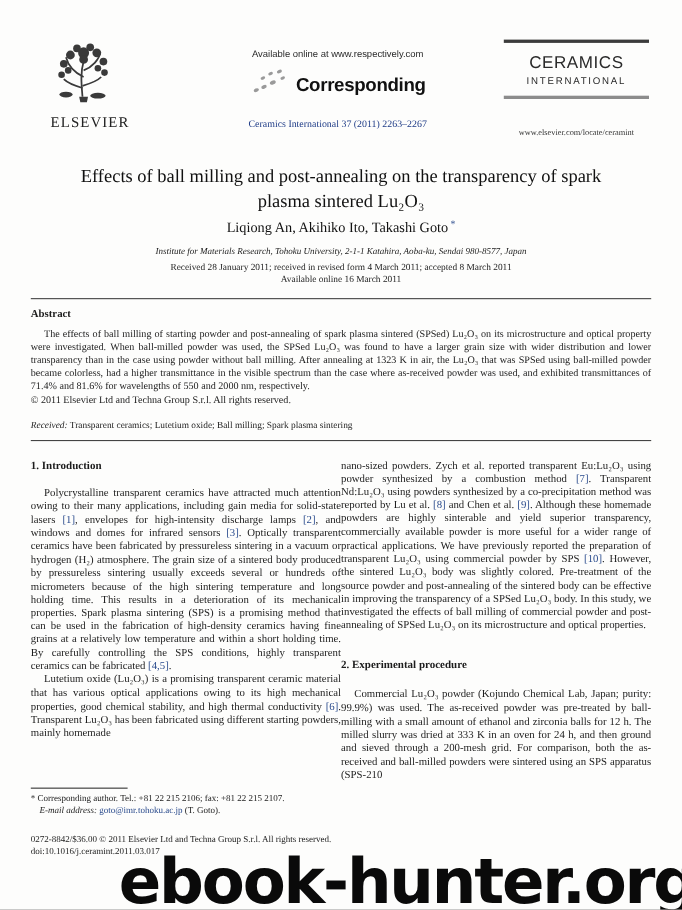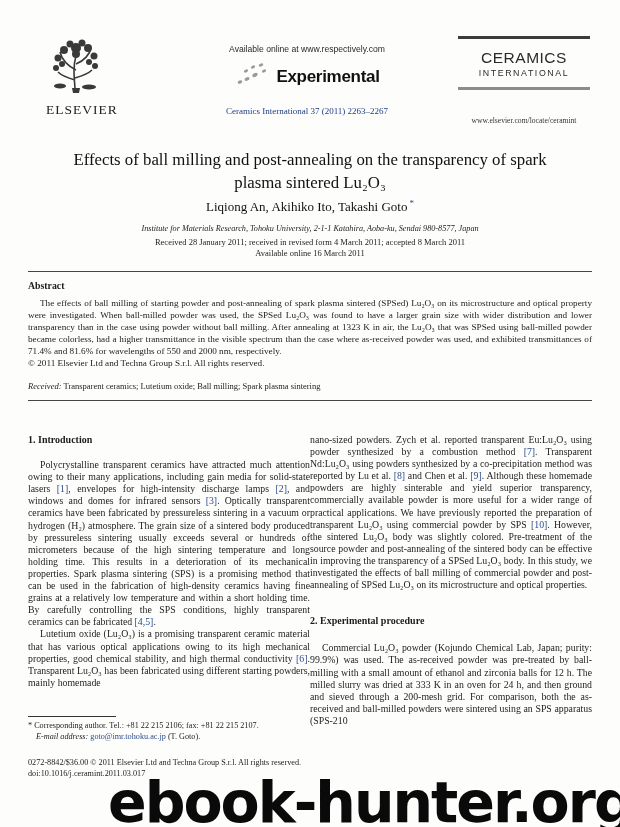--- a/index.html
+++ b/index.html
@@ -38,21 +38,21 @@
   
   .rule { position:absolute; left:28px; right:28px; border-top:1px solid #444; }
   .rule-1 { top:271px; }
   .rule-2 { top:400px; }
   .abs-head { position:absolute; top:280px; left:28px; font-size:9.8px; font-weight:bold; }
   .abs-text { position:absolute; top:297px; left:28px; right:28px; font-size:9.2px; line-height:12px; text-align:justify; text-indent:12px; }
   .abs-copy { position:absolute; top:358px; left:28px; right:28px; font-size:9.2px; }
   .keywords { position:absolute; top:381px; left:28px; right:28px; font-size:8.5px; }
   .keywords .kw-label { font-style:italic; }
   
-  .columns { position:absolute; top:434px; left:28px; right:28px; display:flex; }
+  .columns { position:absolute; top:418px; left:28px; right:28px; display:flex; }
   .col { flex:1; font-size:9.8px; line-height:12.1px; text-align:justify; }
   .sec-head { font-weight:bold; font-size:10px; margin-bottom:13px; }
   .para { text-indent:12px; }
   .cite { color:#2a4b8d; }
   .exp-head { margin-top:24px; margin-bottom:15px; }
   
   .footnote { position:absolute; top:716px; left:28px; width:278px; font-size:8.2px; line-height:10.8px; }
   .fn-sep { width:88px; border-top:1px solid #333; margin-bottom:4px; }
   .fn-line2 { padding-left:8px; }
   .fn-email-label { font-style:italic; }
@@ -114,21 +114,21 @@
               <ellipse cx="6" cy="20" rx="2.4" ry="1.6" transform="rotate(-25 6 20)"></ellipse>
               <ellipse cx="13" cy="17" rx="2.6" ry="1.7" transform="rotate(-25 13 17)"></ellipse>
               <ellipse cx="21" cy="13" rx="2.8" ry="1.8" transform="rotate(-25 21 13)"></ellipse>
               <ellipse cx="12" cy="9" rx="2.2" ry="1.4" transform="rotate(-25 12 9)"></ellipse>
               <ellipse cx="19" cy="5" rx="2.2" ry="1.4" transform="rotate(-25 19 5)"></ellipse>
               <ellipse cx="27" cy="3" rx="2.4" ry="1.5" transform="rotate(-25 27 3)"></ellipse>
               <ellipse cx="30" cy="9" rx="2.2" ry="1.4" transform="rotate(-25 30 9)"></ellipse>
             </g>
           </svg>
         </span>
-        <span class="sd-label">Experimental</span>
+        <span class="sd-label">Corresponding</span>
       </div>
       <div class="journal-ref">Ceramics International 37 (2011) 2263–2267</div>
     </div>
 
     <div class="ci-block">
       <div class="ci-bar-dark"></div>
       <div class="ci-name">CERAMICS</div>
       <div class="ci-name2">INTERNATIONAL</div>
       <div class="ci-bar-gray"></div>
       <div class="ci-url">www.elsevier.com/locate/ceramint</div>

